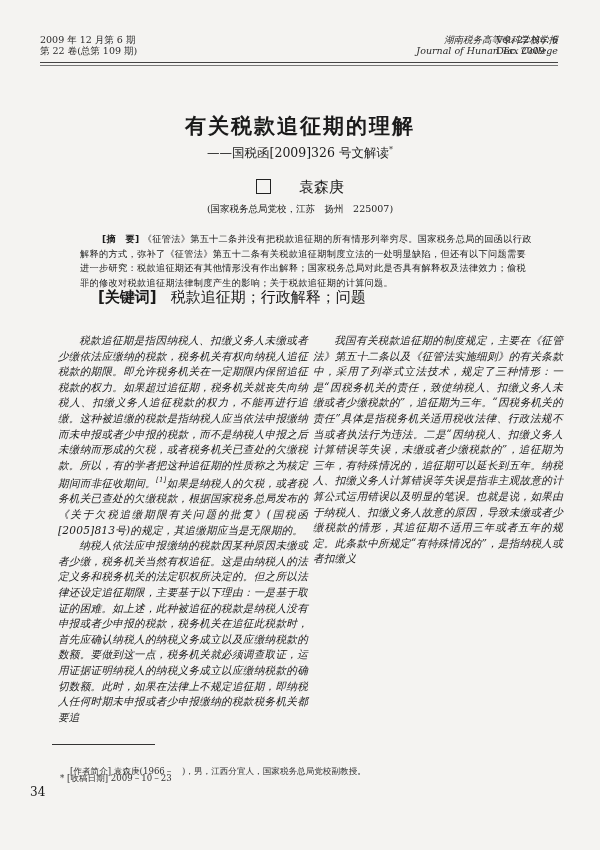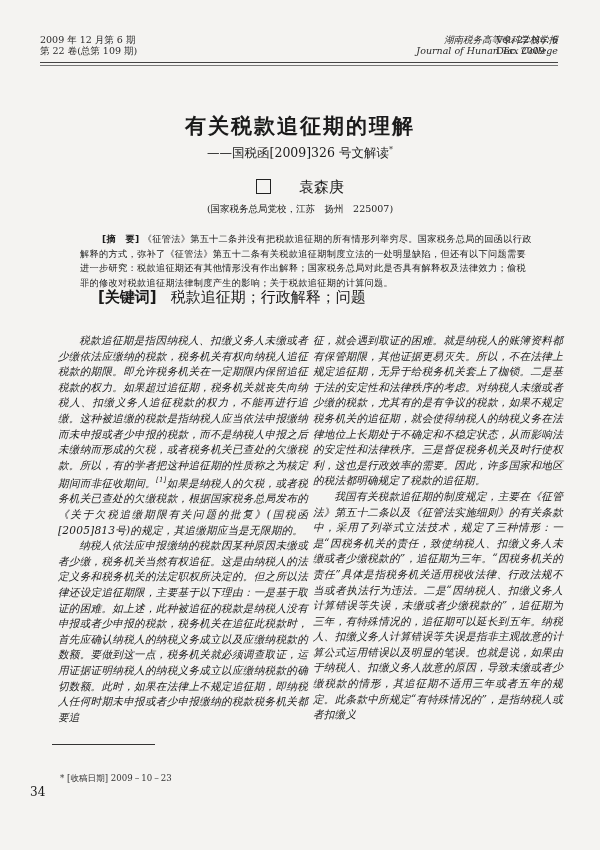--- a/index.html
+++ b/index.html
@@ -72,25 +72,28 @@
   <div class="meta" style="top:290px;">
     <span class="lab">[关键词]</span><span class="gap"></span><span>税款追征期；行政解释；问题</span>
   </div>
 
   <div class="col left">
     <p><span>税款追征期是指因纳税人、扣缴义务人未缴或者少缴依法应缴纳的税款，税务机关有权向纳税人追征税款的期限。即允许税务机关在一定期限内保留追征税款的权力。如果超过追征期，税务机关就丧失向纳税人、扣缴义务人追征税款的权力，不能再进行追缴。这种被追缴的税款是指纳税人应当依法申报缴纳而未申报或者少申报的税款，而不是纳税人申报之后未缴纳而形成的欠税，或者税务机关已查处的欠缴税款。所以，有的学者把这种追征期的性质称之为核定期间而非征收期间。</span><sup>[1]</sup><span>如果是纳税人的欠税，或者税务机关已查处的欠缴税款，根据国家税务总局发布的《关于欠税追缴期限有关问题的批复》(国税函[2005]813号)的规定，其追缴期应当是无限期的。</span></p>
     <p><span>纳税人依法应申报缴纳的税款因某种原因未缴或者少缴，税务机关当然有权追征。这是由纳税人的法定义务和税务机关的法定职权所决定的。但之所以法律还设定追征期限，主要基于以下理由：一是基于取证的困难。如上述，此种被追征的税款是纳税人没有申报或者少申报的税款，税务机关在追征此税款时，首先应确认纳税人的纳税义务成立以及应缴纳税款的数额。要做到这一点，税务机关就必须调查取证，运用证据证明纳税人的纳税义务成立以应缴纳税款的确切数额。此时，如果在法律上不规定追征期，即纳税人任何时期未申报或者少申报缴纳的税款税务机关都要追</span></p>
   </div>
 
   <div class="col right">
-    <p class="cont"><span>征，就会遇到取证的困难。就是纳税人的账簿资料都有保管期限，其他证据更易灭失。所以，不在法律上规定追征期，无异于给税务机关套上了枷锁。二是基于法的安定性和法律秩序的考虑。对纳税人未缴或者少缴的税款，尤其有的是有争议的税款，如果不规定税务机关的追征期，就会使得纳税人的纳税义务在法律地位上长期处于不确定和不稳定状态，从而影响法的安定性和法律秩序。三是督促税务机关及时行使权利，这也是行政效率的需要。因此，许多国家和地区的税法都明确规定了税款的追征期。</span></p>
     <p><span>我国有关税款追征期的制度规定，主要在《征管法》第五十二条以及《征管法实施细则》的有关条款中，采用了列举式立法技术，规定了三种情形：一是“因税务机关的责任，致使纳税人、扣缴义务人未缴或者少缴税款的”，追征期为三年。“因税务机关的责任”具体是指税务机关适用税收法律、行政法规不当或者执法行为违法。二是“因纳税人、扣缴义务人计算错误等失误，未缴或者少缴税款的”，追征期为三年，有特殊情况的，追征期可以延长到五年。纳税人、扣缴义务人计算错误等失误是指非主观故意的计算公式运用错误以及明显的笔误。也就是说，如果由于纳税人、扣缴义务人故意的原因，导致未缴或者少缴税款的情形，其追征期不适用三年或者五年的规定。此条款中所规定“有特殊情况的”，是指纳税人或者扣缴义</span></p>
   </div>
 
   <div class="fn-rule"></div>
   <div class="fn" style="top:752px;margin-top:20px;">
     <span>*</span>
     <span>[收稿日期]</span>
     <span>2009－10－23</span>
   </div>
+  <div class="fn" style="top:765px; left:70px;">
+    <span>[作者简介]</span>
+    <span>袁森庚(1966－　)，男，江西分宜人，国家税务总局党校副教授。</span>
+  </div>
 
   <div class="pageno">34</div>
 </div>
 
 </body></html>

